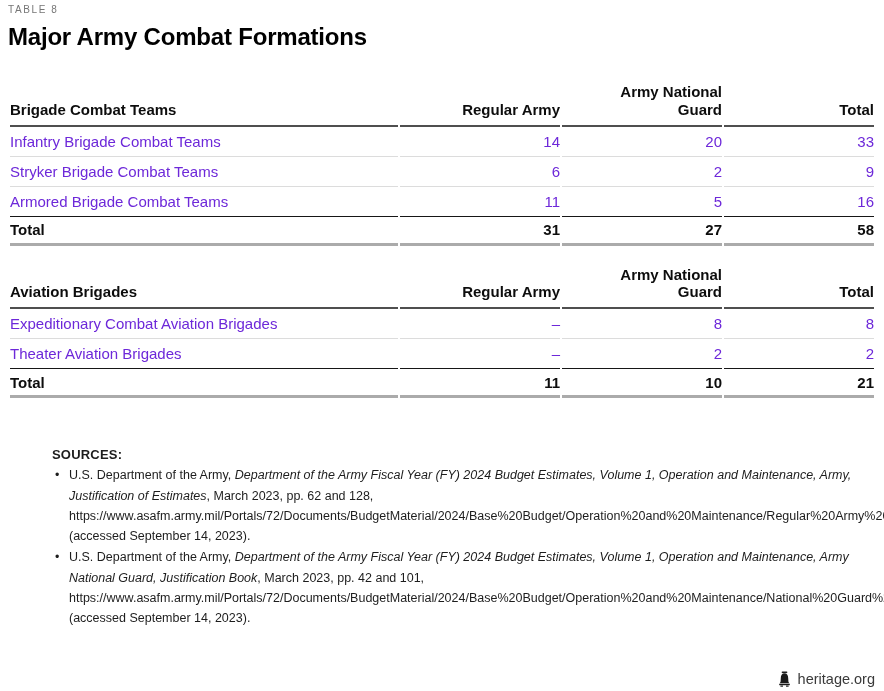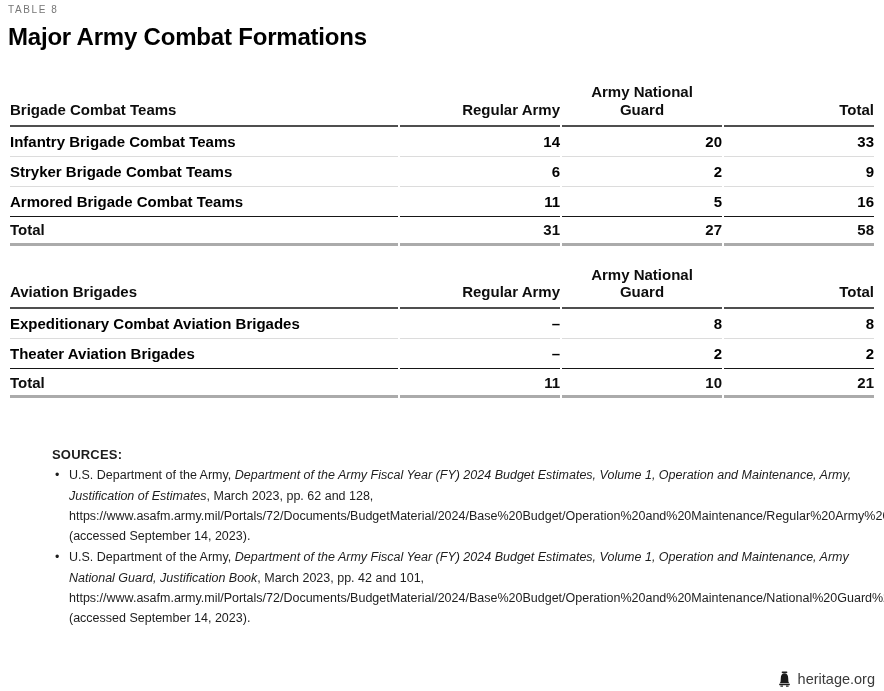--- a/index.html
+++ b/index.html
@@ -46,29 +46,28 @@
     font-size: 15px;
     font-weight: 700;
     vertical-align: bottom;
     padding: 0 0 7px 0;
     line-height: 1.15;
     border-bottom: 2px solid #4f4f4f;
     text-align: left;
     color: #0d0d0d;
   }
   th.num, td.num { text-align: right; }
-  th .hdr-line { display: block; text-align: center; }
+  th .hdr-line { display: block; }
   td {
     font-size: 15px;
     height: 29px;
     padding: 0;
     border-bottom: 1px solid #dcdcdc;
-    color: #000000;
+    color: #6d28d9;
     vertical-align: middle;
-    font-weight: bold;
   }
   tr.last-data td { border-bottom: 1px solid #161616; }
   tr.total-row td {
     font-weight: 700;
     height: 26px;
     border-bottom: 3px solid #ababab;
     color: #0d0d0d;
   }
   .sources {
     margin-top: 49px;

